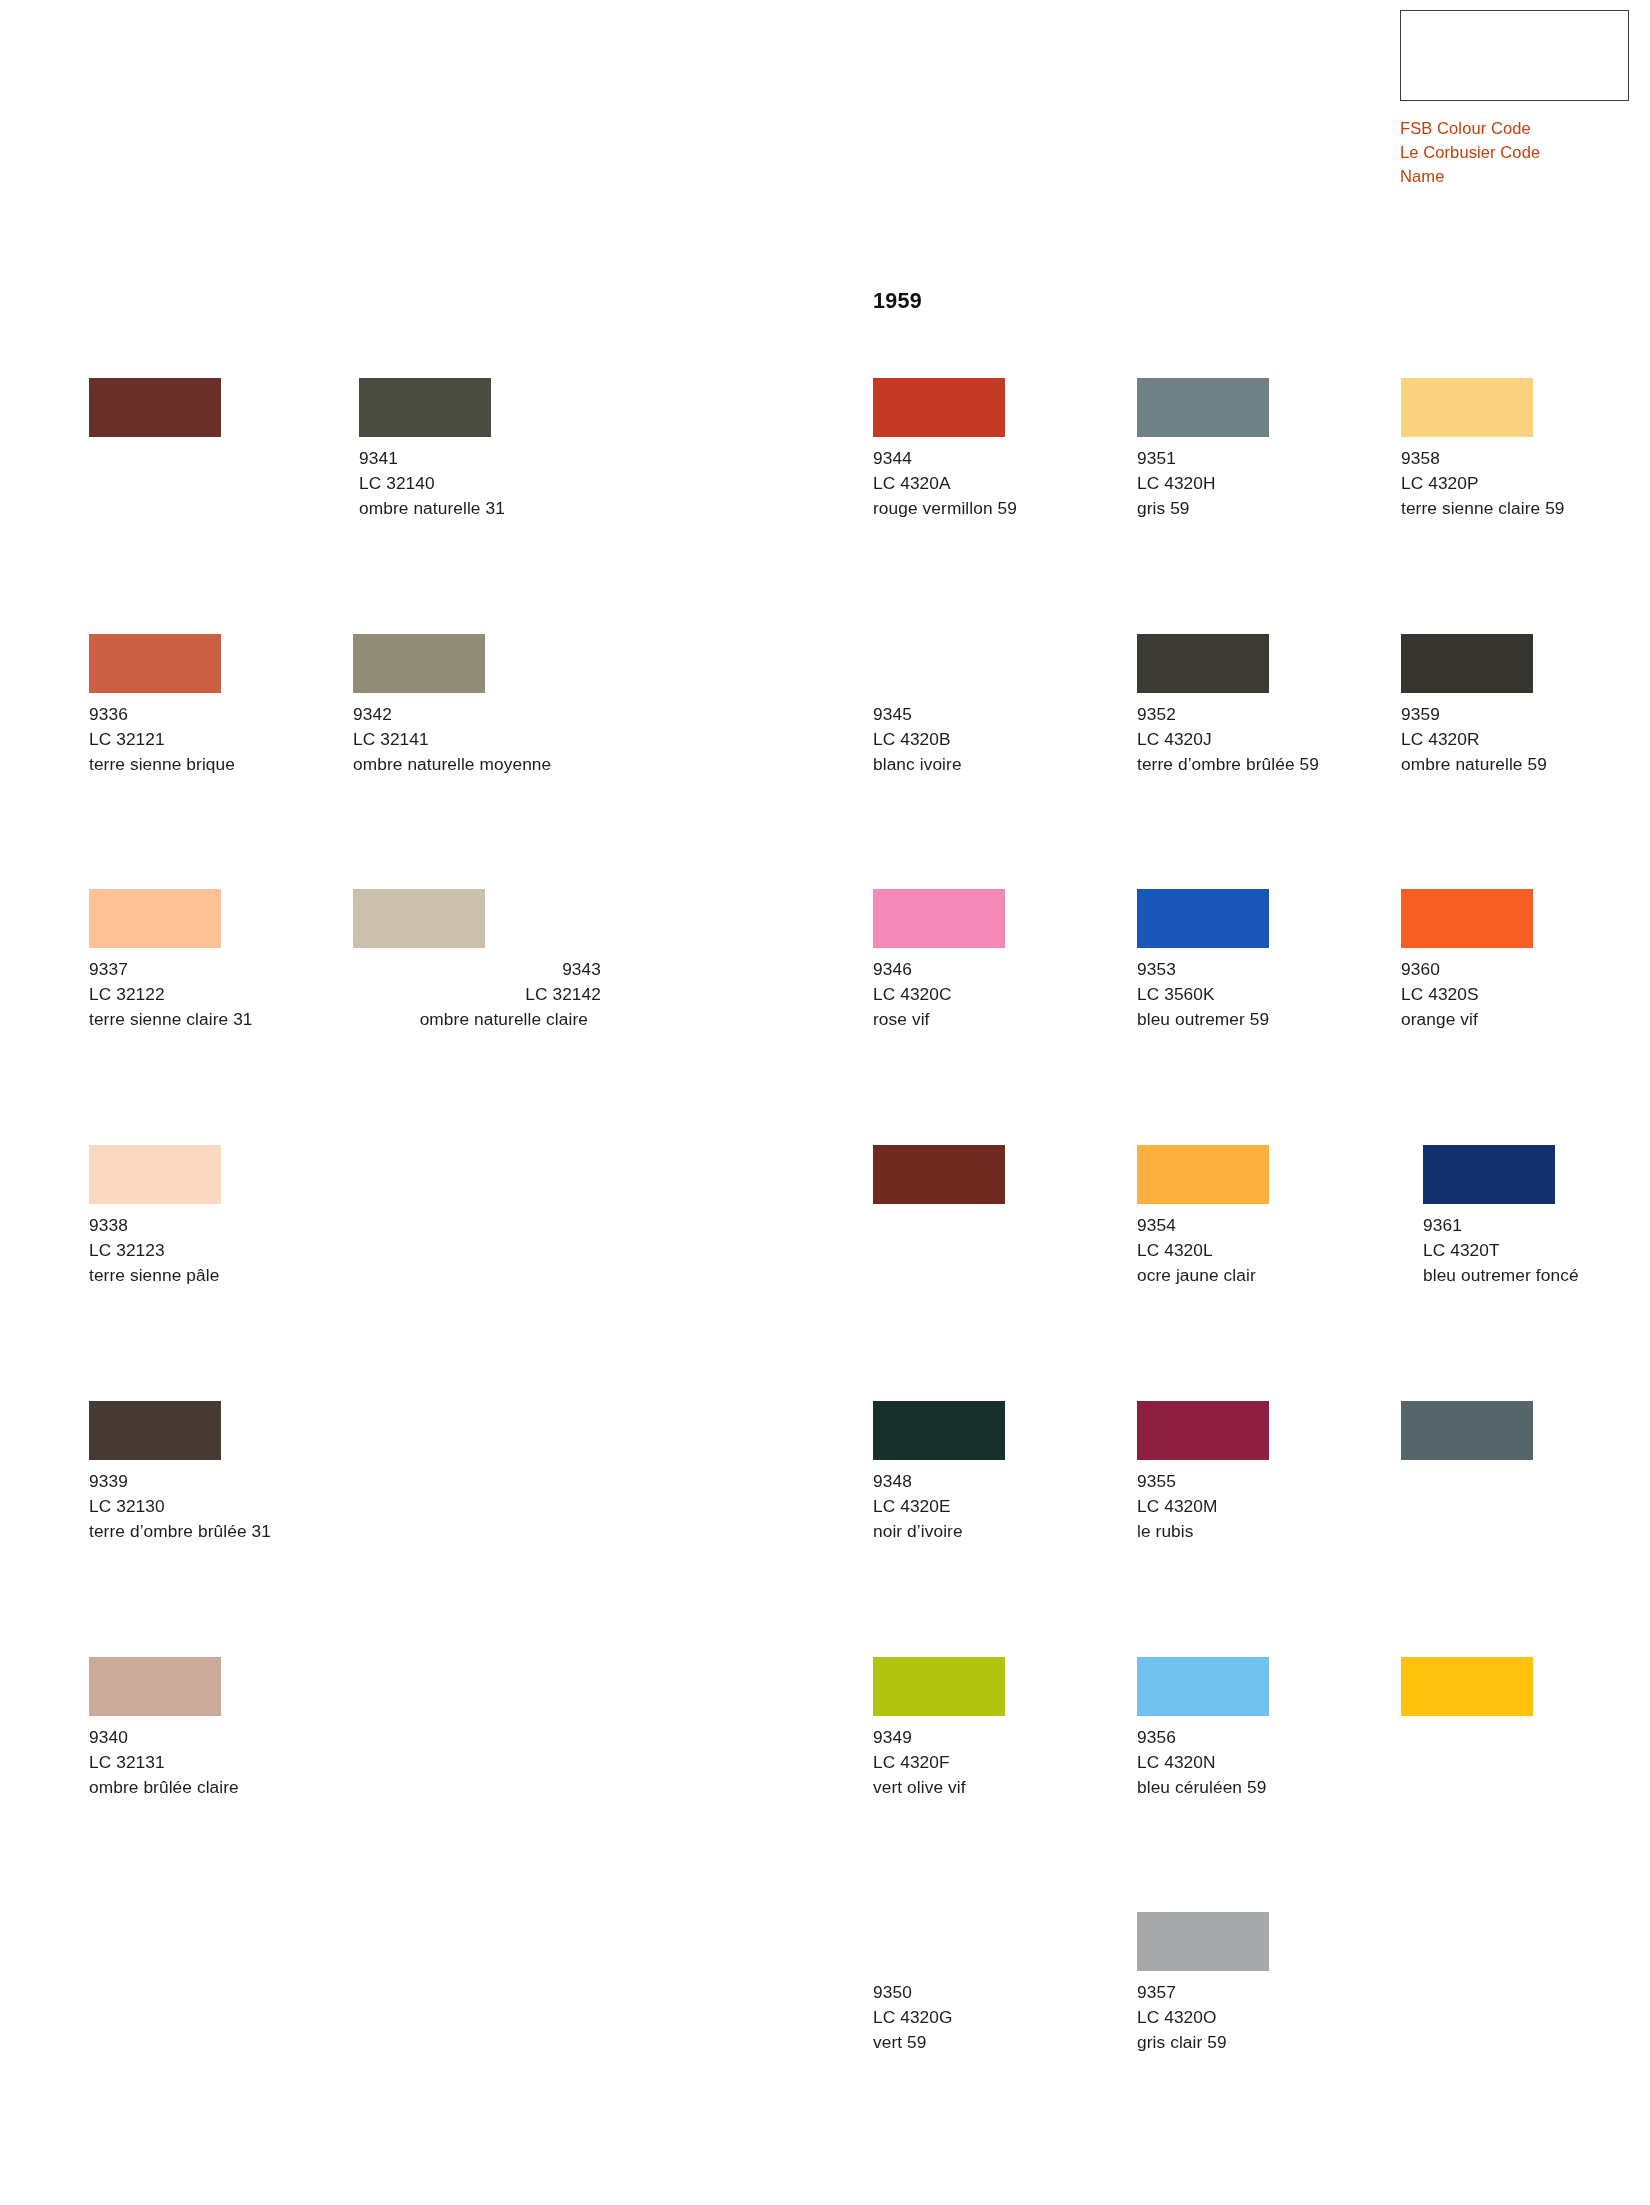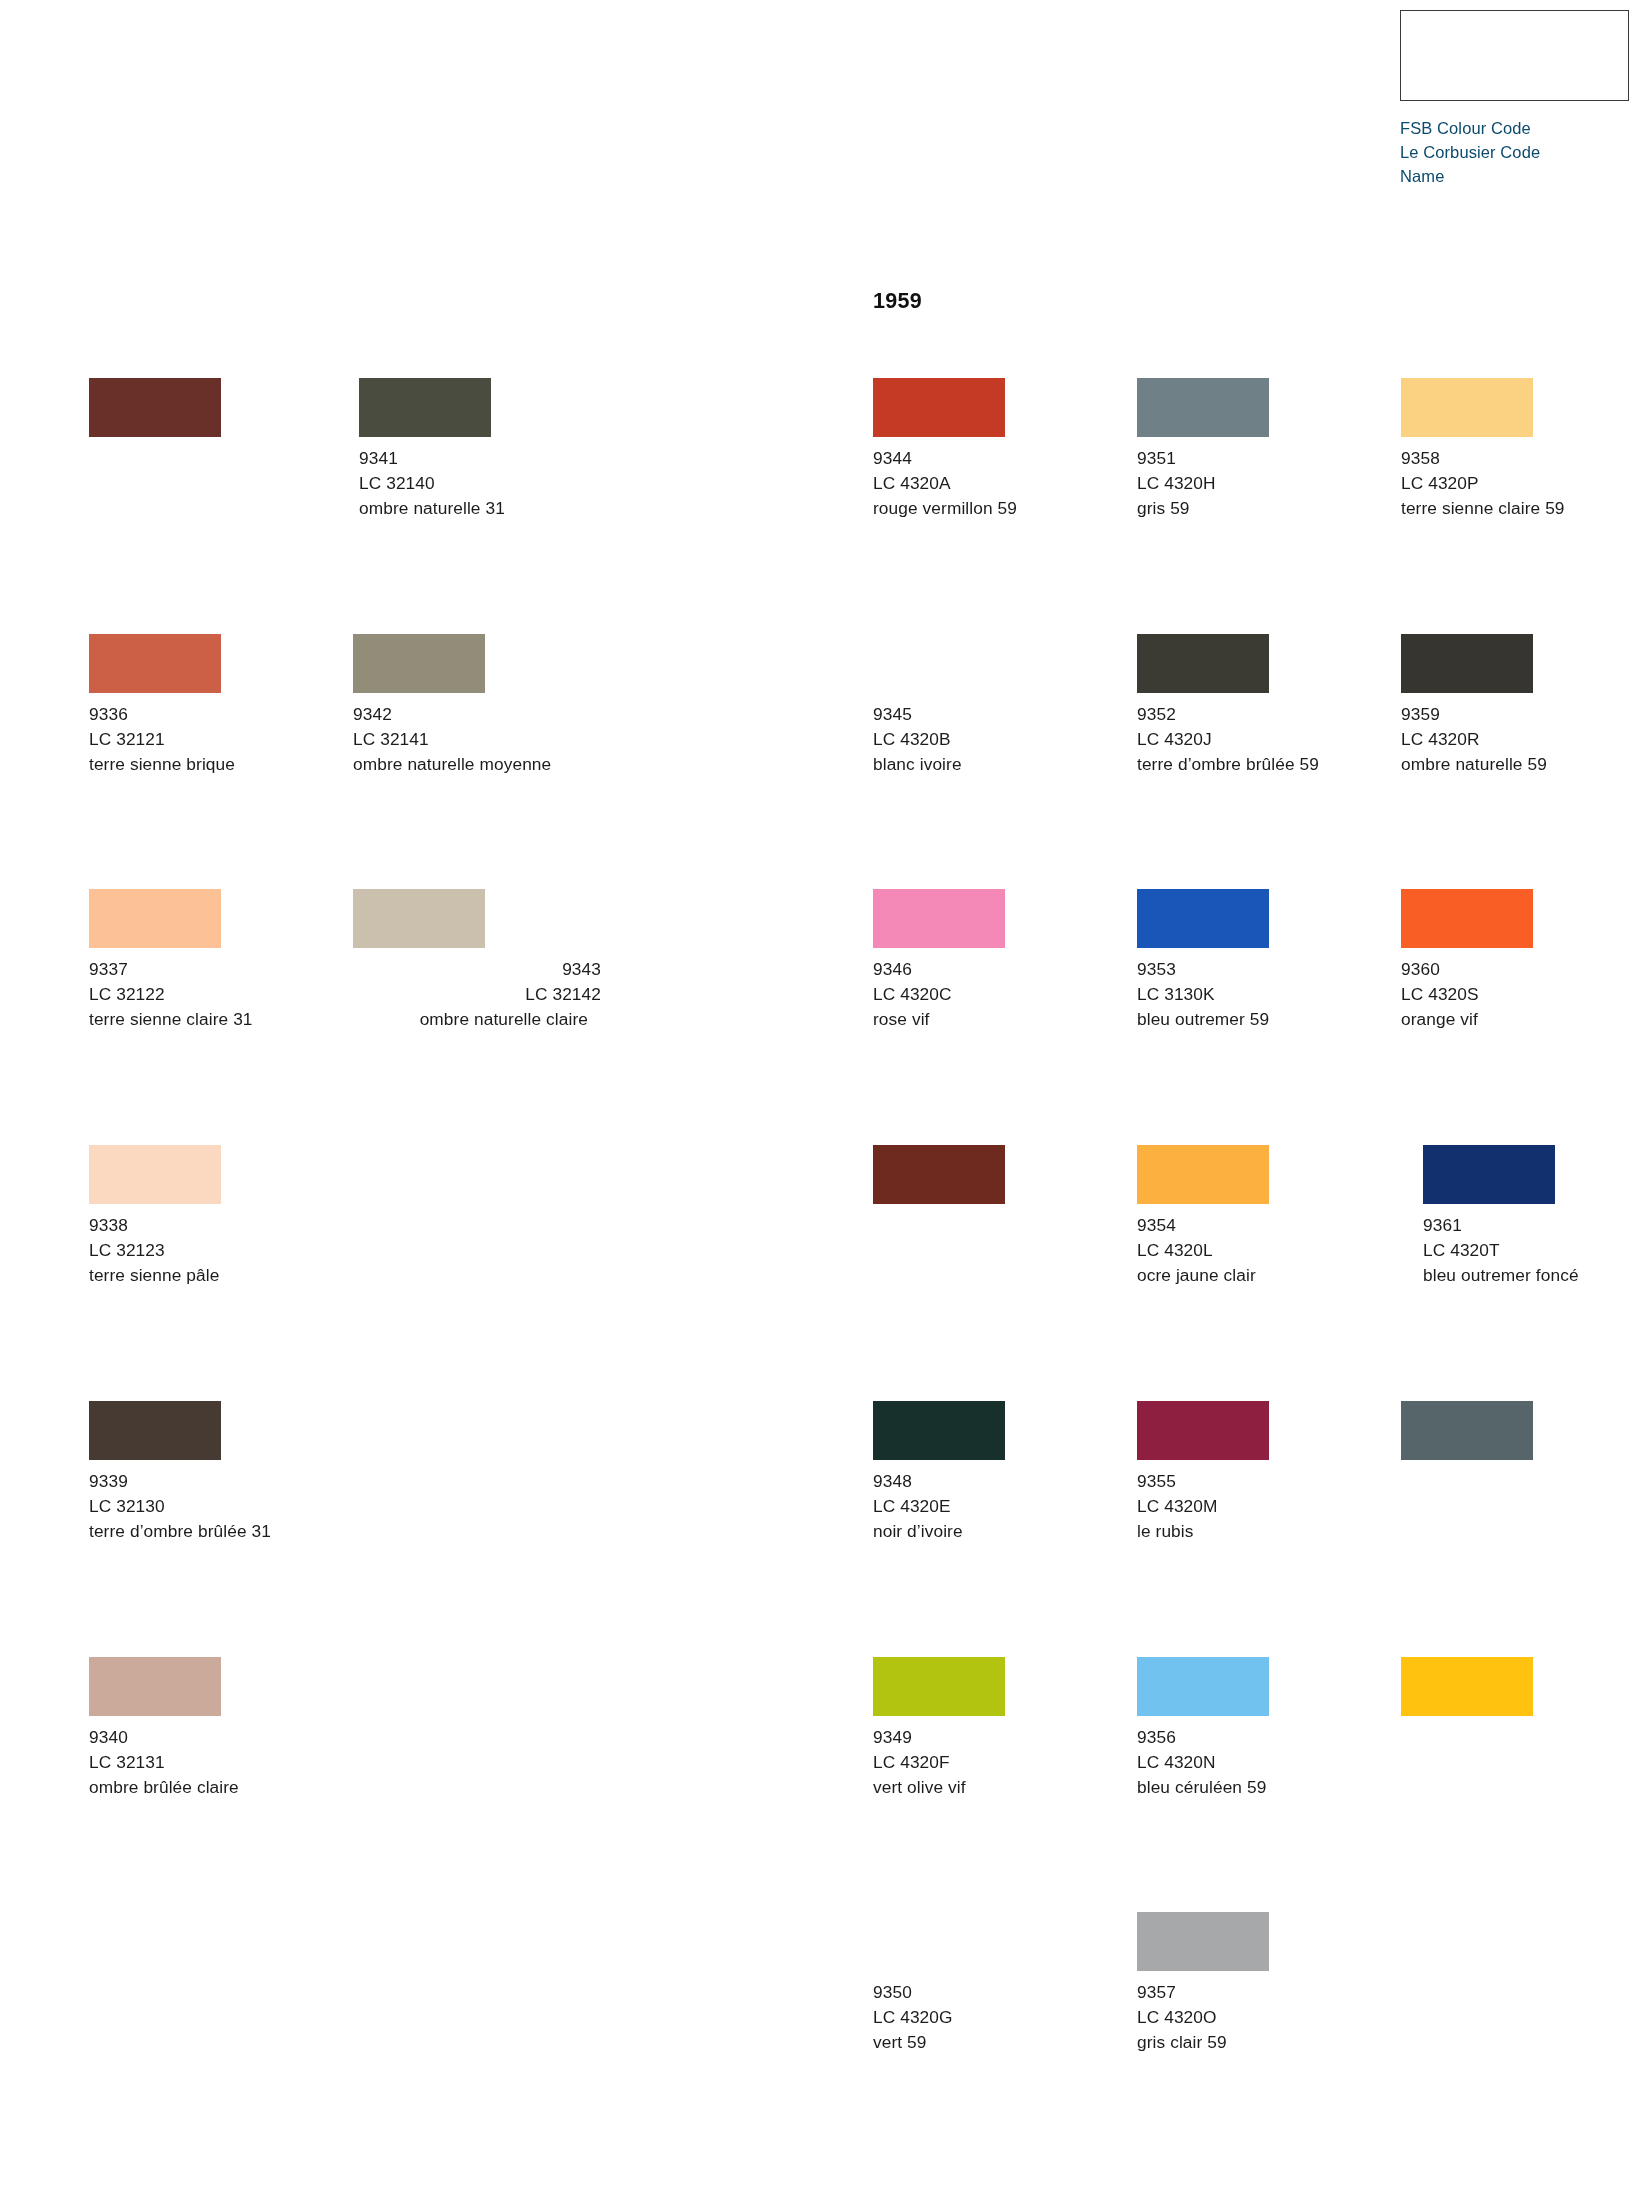--- a/index.html
+++ b/index.html
@@ -10,21 +10,21 @@
     color:#1a1a1a;
     -webkit-font-smoothing:antialiased;
   }
   
   #legend{position:absolute;left:1400px;top:10px;width:231px;}
   #legend .legend-box{
     width:229px;height:91px;border:1.2px solid #3a3a3a;background:#fff;box-sizing:border-box;
   }
   #legend .legend-lines{margin-top:15px;}
   #legend .legend-lines div{
-    font-size:16.5px;line-height:24px;letter-spacing:0.1px;color:#0c4a6e;white-space:nowrap;
+    font-size:16.5px;line-height:24px;letter-spacing:0.1px;color:#c2410c;white-space:nowrap;
   }
   
   .year-heading{
     position:absolute;font-size:21.5px;font-weight:bold;letter-spacing:0.3px;color:#111;
   }
   #year-1959{left:873px;top:289px;}
   
   .cell{position:absolute;width:248px;}
   .swatch{
     width:132px;height:59px;display:block;
@@ -182,21 +182,21 @@
       <div class="cap">
         <div>9352</div>
         <div>LC 4320J</div>
         <div class="nm">terre d’ombre brûlée 59</div>
       </div>
     </div>
     <div class="cell" style="left: 1137px; top: 889px;">
       <div class="swatch" style="background: rgb(26, 86, 184);"></div>
       <div class="cap">
         <div>9353</div>
-        <div>LC 3130K</div>
+        <div>LC 3560K</div>
         <div class="nm">bleu outremer 59</div>
       </div>
     </div>
     <div class="cell" style="left: 1137px; top: 1145px;">
       <div class="swatch" style="background: rgb(251, 176, 63);"></div>
       <div class="cap">
         <div>9354</div>
         <div>LC 4320L</div>
         <div class="nm">ocre jaune clair</div>
       </div>

